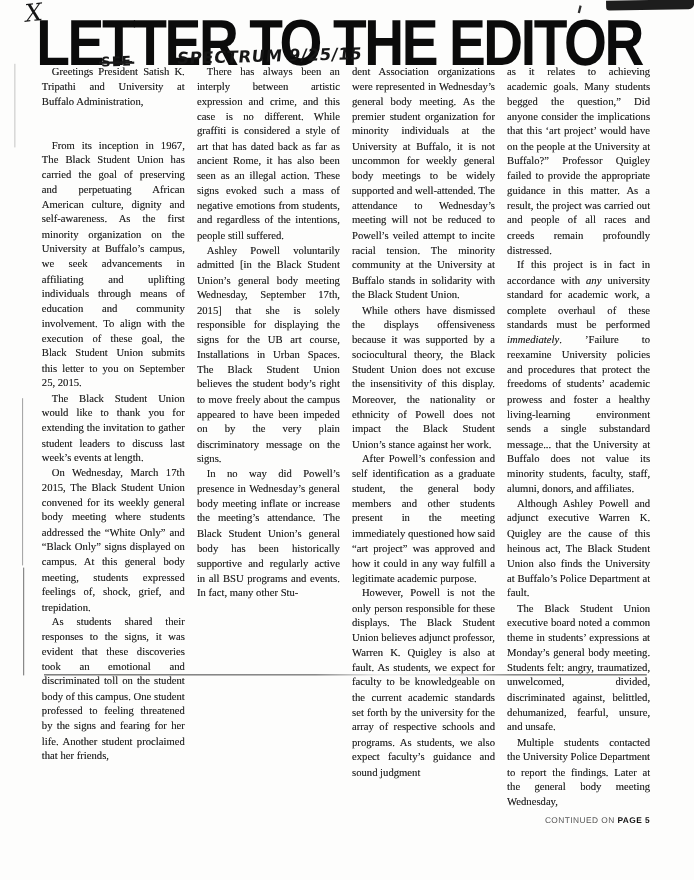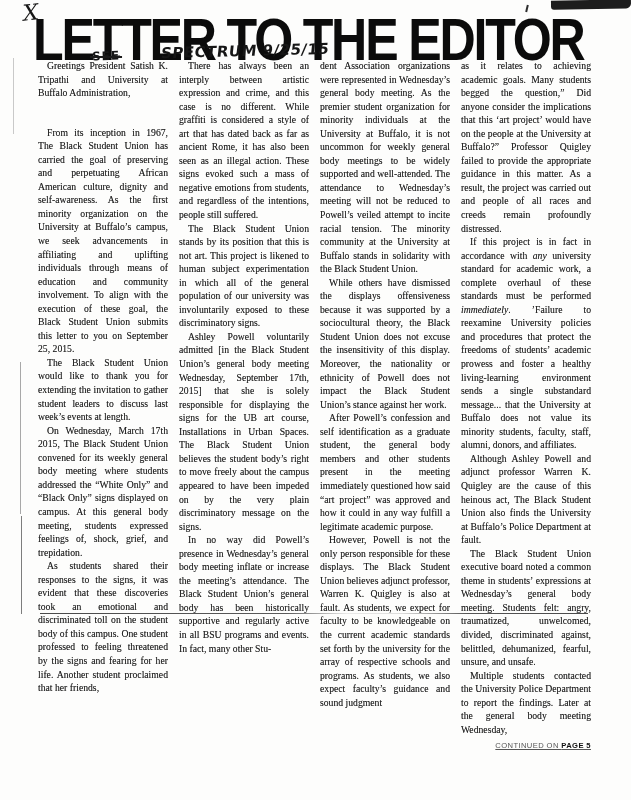--- a/index.html
+++ b/index.html
@@ -48,21 +48,21 @@
   .col p {
     margin:0; font-size:9.7px; line-height:13.55px;
     text-align:justify; text-indent:9px; text-shadow:0 0 0.3px rgba(30,30,30,0.5);
   }
   .col p.noindent { text-indent:0; }
   .col p.gap { margin-top:26px; }
   .col p i { }
   #continued {
     margin-top:5px; text-align:right;
     font-family:"Liberation Sans", sans-serif; font-size:7.6px;
-    letter-spacing:0.4px; color:#555;text-decoration:underline;
+    letter-spacing:0.4px; color:#555;
   }
   #continued b { color:#111; }
 </style>
 </head>
 <body>
 
 <div id="page">
 
   <span id="xmark" class="hand">X</span>
   <span id="see-note" class="hand">SEE</span>
@@ -82,37 +82,36 @@
     <div class="col">
       <p>Greetings President Satish K. Tripathi and University at Buffalo Administration,</p>
       <p class="gap">From its inception in 1967, The Black Student Union has carried the goal of preserving and perpetuating African American culture, dignity and self-awareness. As the first minority organization on the University at Buffalo’s campus, we seek advancements in affiliating and uplifting individuals through means of education and community involvement. To align with the execution of these goal, the Black Student Union submits this letter to you on September 25, 2015.</p>
       <p>The Black Student Union would like to thank you for extending the invitation to gather student leaders to discuss last week’s events at length.</p>
       <p>On Wednesday, March 17th 2015, The Black Student Union convened for its weekly general body meeting where students addressed the “White Only” and “Black Only” signs displayed on campus. At this general body meeting, students expressed feelings of, shock, grief, and trepidation.</p>
       <p>As students shared their responses to the signs, it was evident that these discoveries took an emotional and discriminated toll on the student body of this campus. One student professed to feeling threatened by the signs and fearing for her life. Another student proclaimed that her friends,</p>
     </div>
 
     <div class="col">
       <p>There has always been an interply between artistic expression and crime, and this case is no different. While graffiti is considered a style of art that has dated back as far as ancient Rome, it has also been seen as an illegal action. These signs evoked such a mass of negative emotions from students, and regardless of the intentions, people still suffered.</p>
-      <p>The Black Student Union stands by its position that this is not art. This project is likened to human subject experimentation in which all of the general population of our university was involuntarily exposed to these discriminatory signs.</p>
       <p>Ashley Powell voluntarily admitted [in the Black Student Union’s general body meeting Wednesday, September 17th, 2015] that she is solely responsible for displaying the signs for the UB art course, Installations in Urban Spaces. The Black Student Union believes the student body’s right to move freely about the campus appeared to have been impeded on by the very plain discriminatory message on the signs.</p>
       <p>In no way did Powell’s presence in Wednesday’s general body meeting inflate or increase the meeting’s attendance. The Black Student Union’s general body has been historically supportive and regularly active in all BSU programs and events. In fact, many other Stu-</p>
     </div>
 
     <div class="col">
       <p class="noindent">dent Association organizations were represented in Wednesday’s general body meeting. As the premier student organization for minority individuals at the University at Buffalo, it is not uncommon for weekly general body meetings to be widely supported and well-attended. The attendance to Wednesday’s meeting will not be reduced to Powell’s veiled attempt to incite racial tension. The minority community at the University at Buffalo stands in solidarity with the Black Student Union.</p>
       <p>While others have dismissed the displays offensiveness because it was supported by a sociocultural theory, the Black Student Union does not excuse the insensitivity of this display. Moreover, the nationality or ethnicity of Powell does not impact the Black Student Union’s stance against her work.</p>
       <p>After Powell’s confession and self identification as a graduate student, the general body members and other students present in the meeting immediately questioned how said “art project” was approved and how it could in any way fulfill a legitimate academic purpose.</p>
       <p>However, Powell is not the only person responsible for these displays. The Black Student Union believes adjunct professor, Warren K. Quigley is also at fault. As students, we expect for faculty to be knowledgeable on the current academic standards set forth by the university for the array of respective schools and programs. As students, we also expect faculty’s guidance and sound judgment</p>
     </div>
 
     <div class="col">
       <p class="noindent">as it relates to achieving academic goals. Many students begged the question,” Did anyone consider the implications that this ‘art project’ would have on the people at the University at Buffalo?” Professor Quigley failed to provide the appropriate guidance in this matter. As a result, the project was carried out and people of all races and creeds remain profoundly distressed.</p>
       <p><span>If this project is in fact in accordance with </span><i>any</i><span> university standard for academic work, a complete overhaul of these standards must be performed </span><i>immediately</i><span>. ’Failure to reexamine University policies and procedures that protect the freedoms of students’ academic prowess and foster a healthy living-learning environment sends a single substandard message... that the University at Buffalo does not value its minority students, faculty, staff, alumni, donors, and affiliates.</span></p>
-      <p>Although Ashley Powell and adjunct professor Warren K. Quigley are the cause of this heinous act, The Black Student Union also finds the University at Buffalo’s Police Department at fault.</p>
-      <p>The Black Student Union executive board noted a common theme in students’ expressions at Wednesday’s general body meeting. Students felt: angry, traumatized, unwelcomed, divided, discriminated against, belittled, dehumanized, fearful, unsure, and unsafe.</p>
+      <p>Although Ashley Powell and adjunct executive Warren K. Quigley are the cause of this heinous act, The Black Student Union also finds the University at Buffalo’s Police Department at fault.</p>
+      <p>The Black Student Union executive board noted a common theme in students’ expressions at Monday’s general body meeting. Students felt: angry, traumatized, unwelcomed, divided, discriminated against, belittled, dehumanized, fearful, unsure, and unsafe.</p>
       <p>Multiple students contacted the University Police Department to report the findings. Later at the general body meeting Wednesday,</p>
       <div id="continued">
         <span>CONTINUED ON </span><b>PAGE 5</b>
       </div>
     </div>
 
   </div>
 </div>
 
 </body></html>

